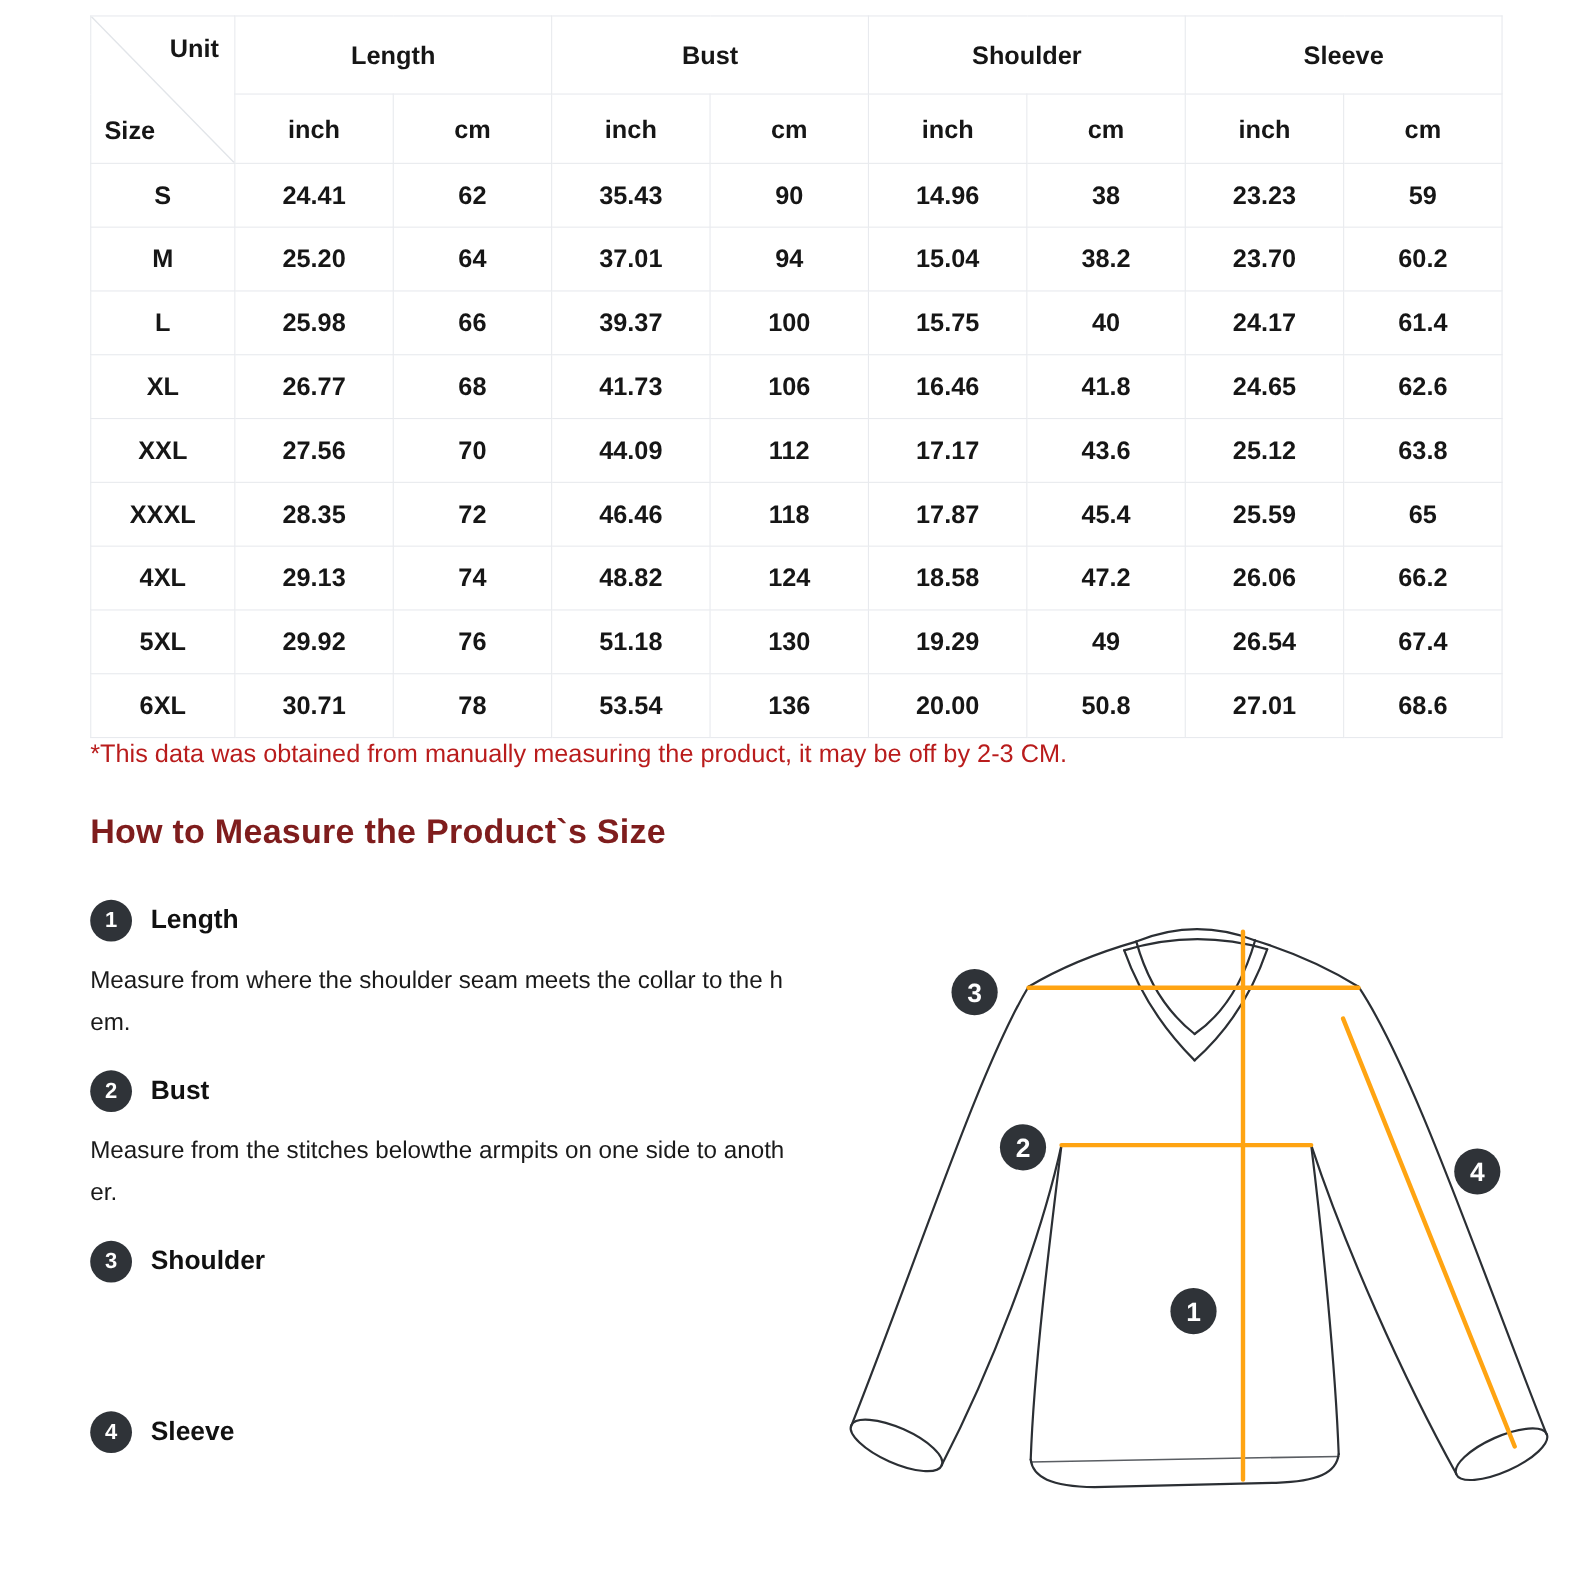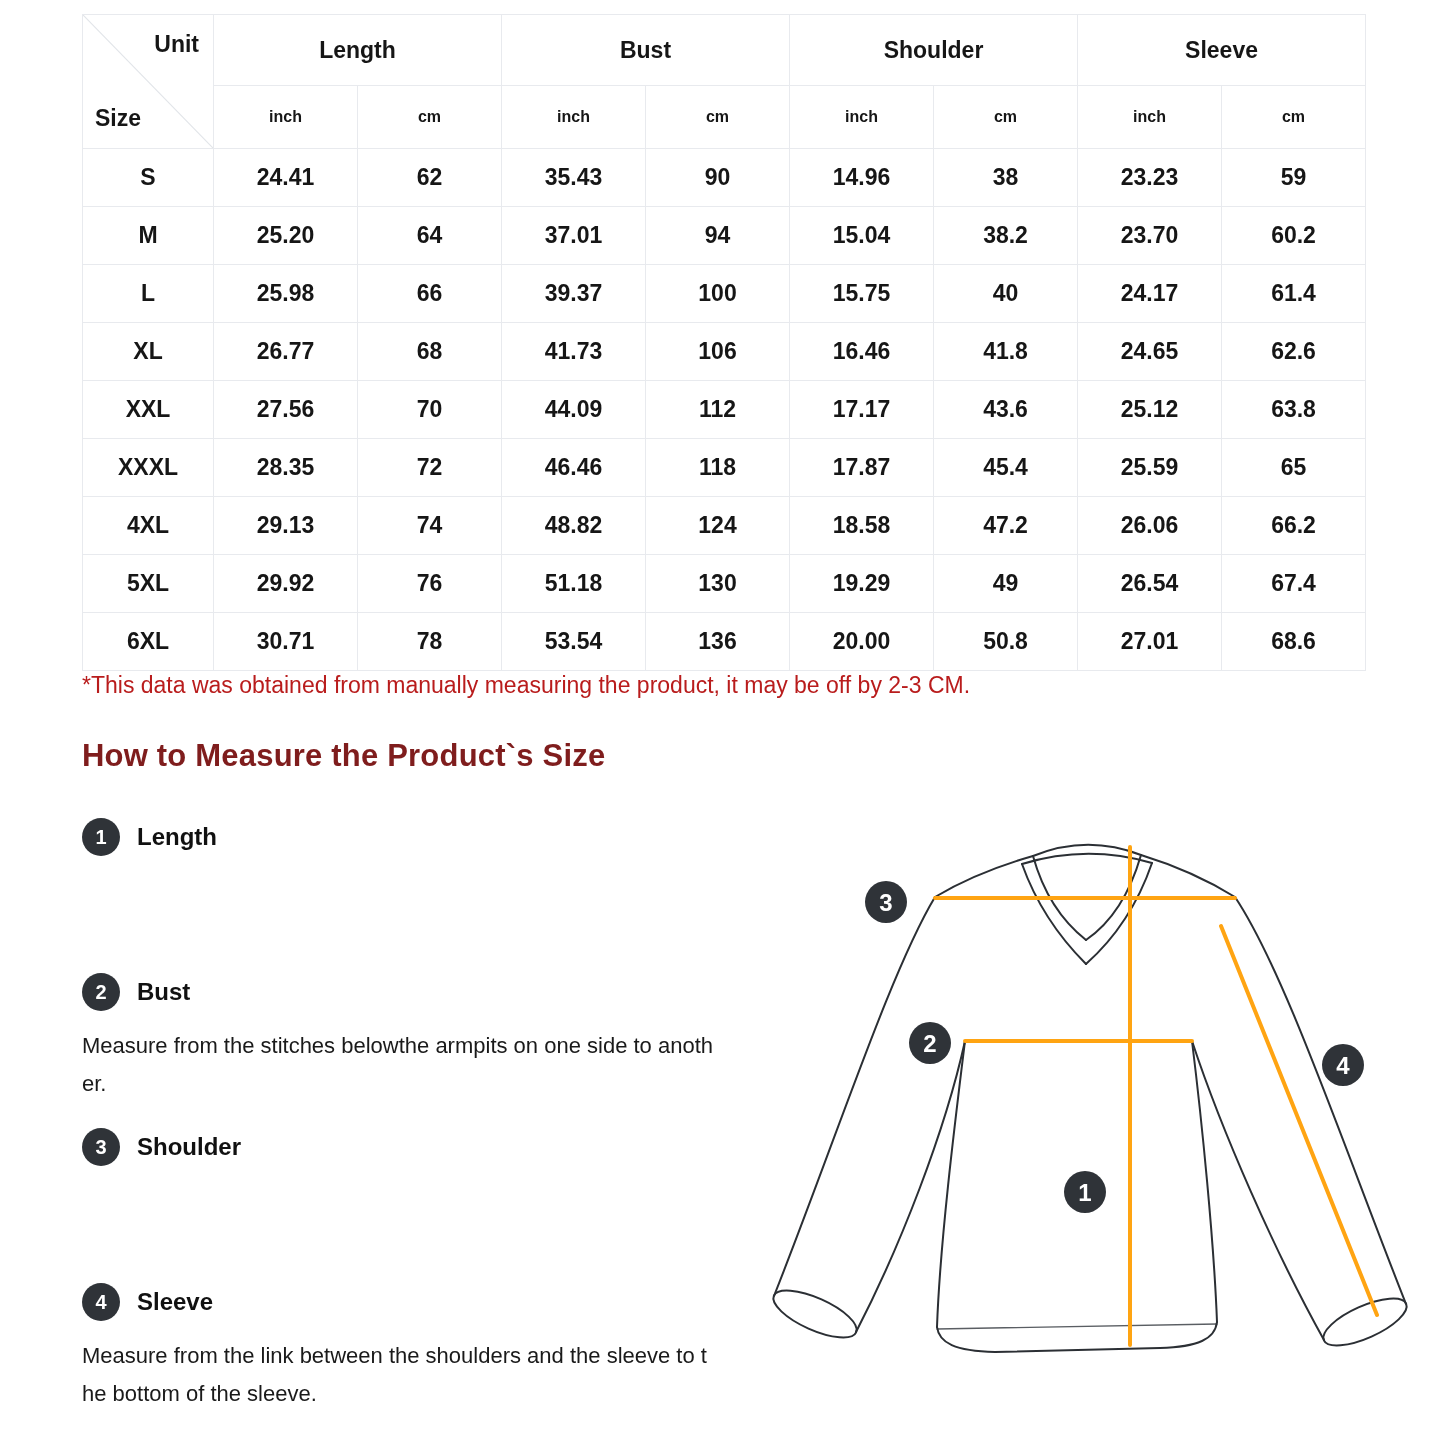--- a/index.html
+++ b/index.html
@@ -8,21 +8,21 @@
     font-family:"Liberation Sans", sans-serif;color:#151515;overflow:hidden;
   }
   
   .table-wrap{position:absolute;left:82px;top:14px;}
   table.size-table{border-collapse:collapse;table-layout:fixed;width:1283px;}
   table.size-table td,table.size-table th{
     border:1px solid #e8eaee;text-align:center;vertical-align:middle;
     font-weight:bold;color:#161616;padding:0;
   }
   tr.group-row th{height:70px;font-size:23px;}
-  tr.sub-row th{height:62px;font-size:16px;}
+  tr.sub-row th{height:62px;font-size:23px;}
   tbody td{height:57px;font-size:23px;}
   th.corner{position:relative;font-size:24px;padding:0;}
   .corner-unit{position:absolute;top:16px;right:14px;}
   .corner-size{position:absolute;bottom:16px;left:12px;}
   .corner-svg{position:absolute;left:0;top:0;width:100%;height:100%;}
   
   .footnote{position:absolute;left:82px;top:672px;font-size:23px;color:#b91c1c;}
   .guide-heading{position:absolute;left:82px;top:738px;font-size:31px;font-weight:bold;color:#7f1d1d;letter-spacing:.2px;}
   
   .guide-item{position:absolute;left:82px;width:700px;}
@@ -177,20 +177,22 @@
 
 <div class="footnote">*This data was obtained from manually measuring the product, it may be off by 2-3 CM.</div>
 
 <div class="guide-heading">How to Measure the Product`s Size</div>
 
 <div class="guide-item item-1">
   <div class="title-row">
     <div class="num-badge">1</div>
     <div class="item-label">Length</div>
   </div>
+  <div class="item-desc">Measure from where the shoulder seam meets the collar to the h
+em.</div>
 </div>
 
 <div class="guide-item item-2">
   <div class="title-row">
     <div class="num-badge">2</div>
     <div class="item-label">Bust</div>
   </div>
   <div class="item-desc">Measure from the stitches belowthe armpits on one side to anoth
 er.</div>
 </div>
@@ -200,22 +202,20 @@
     <div class="num-badge">3</div>
     <div class="item-label">Shoulder</div>
   </div>
 </div>
 
 <div class="guide-item item-4">
   <div class="title-row">
     <div class="num-badge">4</div>
     <div class="item-label">Sleeve</div>
   </div>
-  <div class="item-desc">Measure from the link between the shoulders and the sleeve to t
-he bottom of the sleeve.</div>
 </div>
 
 <svg class="shirt-svg" viewBox="0 0 700 600">
   <g fill="none" stroke="#2b2f34" stroke-width="2" stroke-linecap="round" stroke-linejoin="round">
 
     <path d="M 293 34 Q 347 12 401 33"></path>
     <path d="M 282 42 Q 347 22 412 41"></path>
 
     <path d="M 195 75 Q 237 50 293 34"></path>
     <path d="M 495 75 Q 453 49 401 33"></path>

